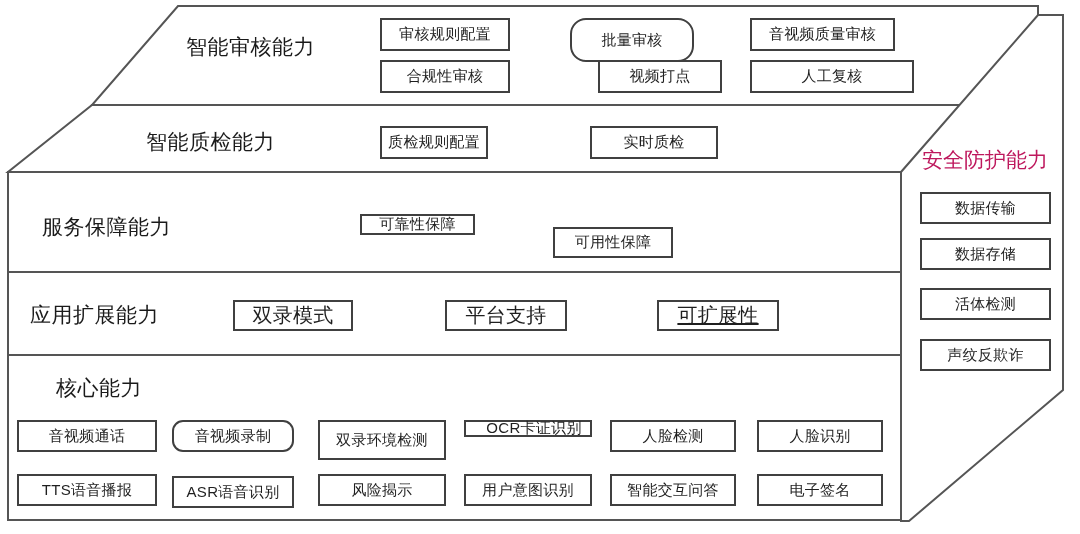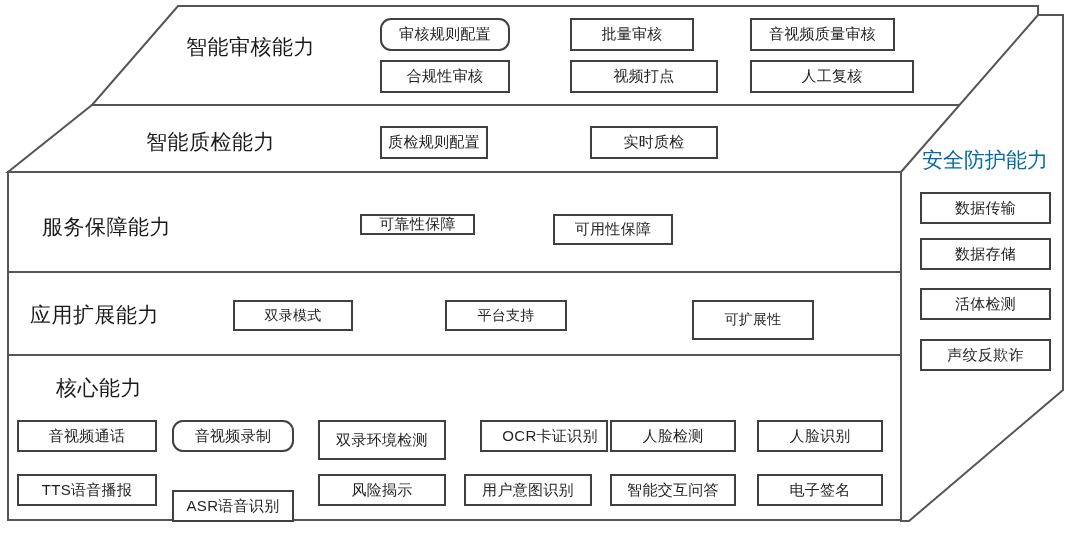--- a/index.html
+++ b/index.html
@@ -39,26 +39,26 @@
     border: 2px solid #404040;
     background: #ffffff;
     color: #1f1f1f;
     display: flex;
     align-items: center;
     justify-content: center;
     white-space: nowrap;
     font-size: 15px;
     letter-spacing: 0.3px;
   }
-  .chip.lg { font-size: 14px; }
+  .chip.lg { font-size: 20px; }
   .chip.core { font-size: 15px; }
   .sec-title {
     position: absolute;
     font-size: 21px;
-    color: #0369a1;
+    color: #be185d;
     white-space: nowrap;
   }
 </style>
 </head>
 <body>
 
 <div id="stage">
 
   <svg id="frame-svg" viewBox="0 0 1080 534" xmlns="http://www.w3.org/2000/svg">
 
@@ -74,46 +74,46 @@
 
     <line x1="901" y1="172" x2="901" y2="521" stroke="#555555" stroke-width="2"></line>
   </svg>
 
   <div class="band-title" style="left:186px; top:33px;">智能审核能力</div>
   <div class="band-title" style="left:146px; top:128px;">智能质检能力</div>
   <div class="band-title" style="left:42px; top:213px;">服务保障能力</div>
   <div class="band-title" style="left:30px; top:301px;">应用扩展能力</div>
   <div class="band-title" style="left:56px; top:374px;">核心能力</div>
 
-  <div class="chip" style="left:380px; top:18px; width:130px; height:33px;border-radius:11px;">审核规则配置</div>
-  <div class="chip" style="left:570px; top:18px; width:124px; height:33px;">批量审核</div>
+  <div class="chip" style="left:380px; top:18px; width:130px; height:33px;">审核规则配置</div>
+  <div class="chip" style="left:570px; top:18px; width:124px; height:44px;border-radius:16px;">批量审核</div>
   <div class="chip" style="left:750px; top:18px; width:145px; height:33px;">音视频质量审核</div>
   <div class="chip" style="left:380px; top:60px; width:130px; height:33px;">合规性审核</div>
-  <div class="chip" style="left:570px; top:60px; width:148px; height:33px;">视频打点</div>
+  <div class="chip" style="left:598px; top:60px; width:124px; height:33px;">视频打点</div>
   <div class="chip" style="left:750px; top:60px; width:164px; height:33px;">人工复核</div>
 
   <div class="chip" style="left:380px; top:126px; width:108px; height:33px;">质检规则配置</div>
   <div class="chip" style="left:590px; top:126px; width:128px; height:33px;">实时质检</div>
 
   <div class="chip" style="left:360px; top:214px; width:115px; height:21px;">可靠性保障</div>
-  <div class="chip" style="left:553px; top:214px; width:120px; height:31px;">可用性保障</div>
+  <div class="chip" style="left:553px; top:227px; width:120px; height:31px;">可用性保障</div>
 
   <div class="chip lg" style="left:233px; top:300px; width:120px; height:31px;">双录模式</div>
   <div class="chip lg" style="left:445px; top:300px; width:122px; height:31px;">平台支持</div>
-  <div class="chip lg" style="left:692px; top:300px; width:122px; height:40px;">可扩展性</div>
+  <div class="chip lg" style="left:657px; top:300px; width:122px; height:31px;text-decoration:underline;">可扩展性</div>
 
   <div class="chip core" style="left:17px;  top:420px; width:140px; height:32px;">音视频通话</div>
   <div class="chip core" style="left:172px; top:420px; width:122px; height:32px;border-radius:11px;">音视频录制</div>
   <div class="chip core" style="left:318px; top:420px; width:128px; height:40px;">双录环境检测</div>
-  <div class="chip core" style="left:480px; top:420px; width:128px; height:32px;padding-left:12px;">OCR卡证识别</div>
+  <div class="chip core" style="left:464px; top:420px; width:128px; height:17px;padding-left:12px;">OCR卡证识别</div>
   <div class="chip core" style="left:610px; top:420px; width:126px; height:32px;">人脸检测</div>
   <div class="chip core" style="left:757px; top:420px; width:126px; height:32px;">人脸识别</div>
 
   <div class="chip core" style="left:17px;  top:474px; width:140px; height:32px;">TTS语音播报</div>
-  <div class="chip core" style="left:172px; top:490px; width:122px; height:32px;">ASR语音识别</div>
+  <div class="chip core" style="left:172px; top:476px; width:122px; height:32px;">ASR语音识别</div>
   <div class="chip core" style="left:318px; top:474px; width:128px; height:32px;">风险揭示</div>
   <div class="chip core" style="left:464px; top:474px; width:128px; height:32px;">用户意图识别</div>
   <div class="chip core" style="left:757px; top:474px; width:126px; height:32px;">电子签名</div>
   <div class="chip core" style="left:610px; top:474px; width:126px; height:32px;">智能交互问答</div>
 
   <div class="sec-title" style="left:922px; top:146px;">安全防护能力</div>
   <div class="chip" style="left:920px; top:192px; width:131px; height:32px;">数据传输</div>
   <div class="chip" style="left:920px; top:238px; width:131px; height:32px;">数据存储</div>
   <div class="chip" style="left:920px; top:288px; width:131px; height:32px;">活体检测</div>
   <div class="chip" style="left:920px; top:339px; width:131px; height:32px;">声纹反欺诈</div>

